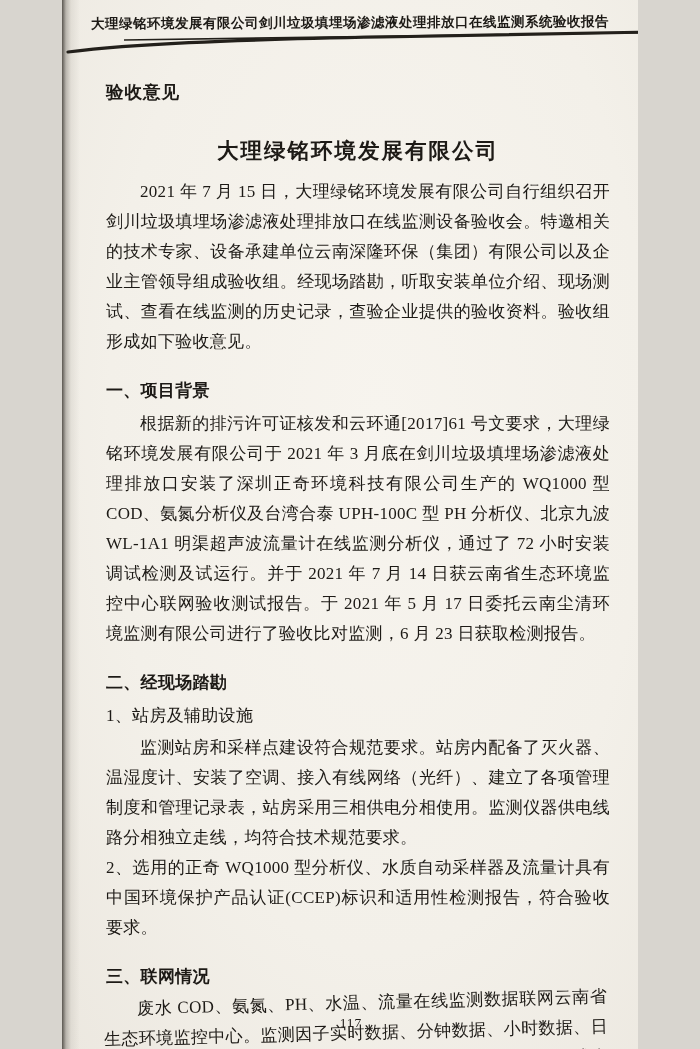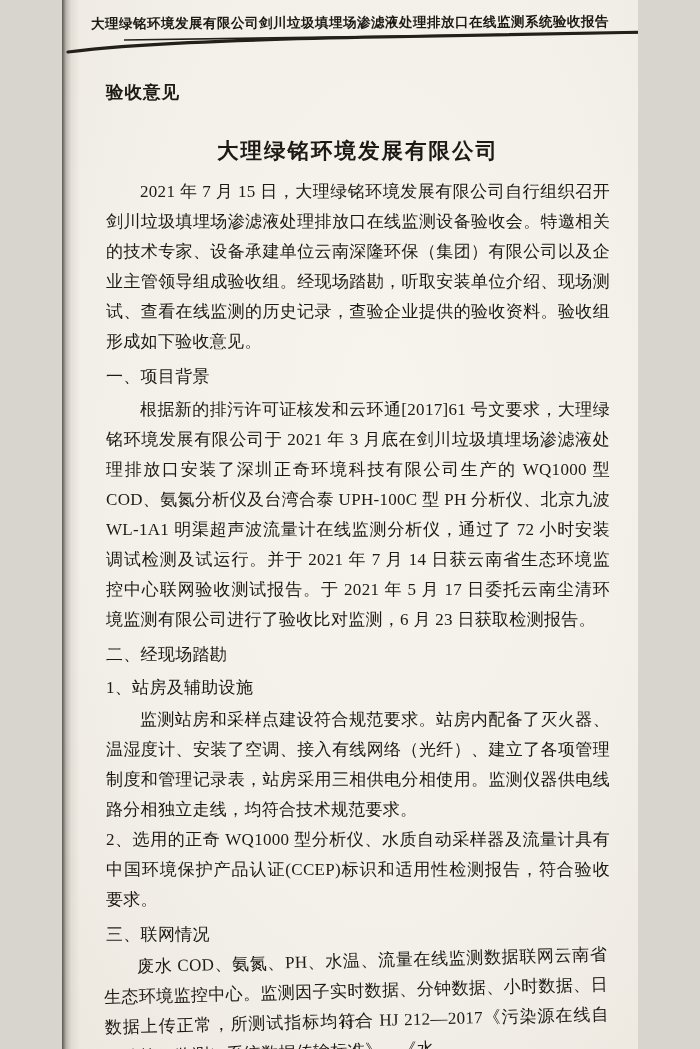--- a/index.html
+++ b/index.html
@@ -41,21 +41,21 @@
     margin-top:15px;
     text-align:center;
     font-size:21.5px;
     font-weight:bold;
     letter-spacing:1px;
   }
   .doc-body { margin-top:12px; font-size:17px; line-height:30px; text-align:justify; }
   .block { margin:0; letter-spacing:0.3px; }
   .block.paragraph { text-indent:2em; }
   .block.paragraph_flush { text-indent:0; }
-  .block.heading { font-weight:normal; margin-top:5px; margin-bottom:3px; text-indent:0; }
+  .block.heading { font-weight:bold; margin-top:19px; margin-bottom:3px; text-indent:0; }
   .block.subheading { font-weight:normal; margin-top:0; margin-bottom:2px; text-indent:0; }
   .block.tilt { transform:rotate(-1.5deg); transform-origin:0% 100%; }
   .page-number {
     position:absolute;
     bottom:18px; left:1px; width:100%;
     text-align:center;
     font-size:13.5px;
     letter-spacing:1px;
   }
 </style>

